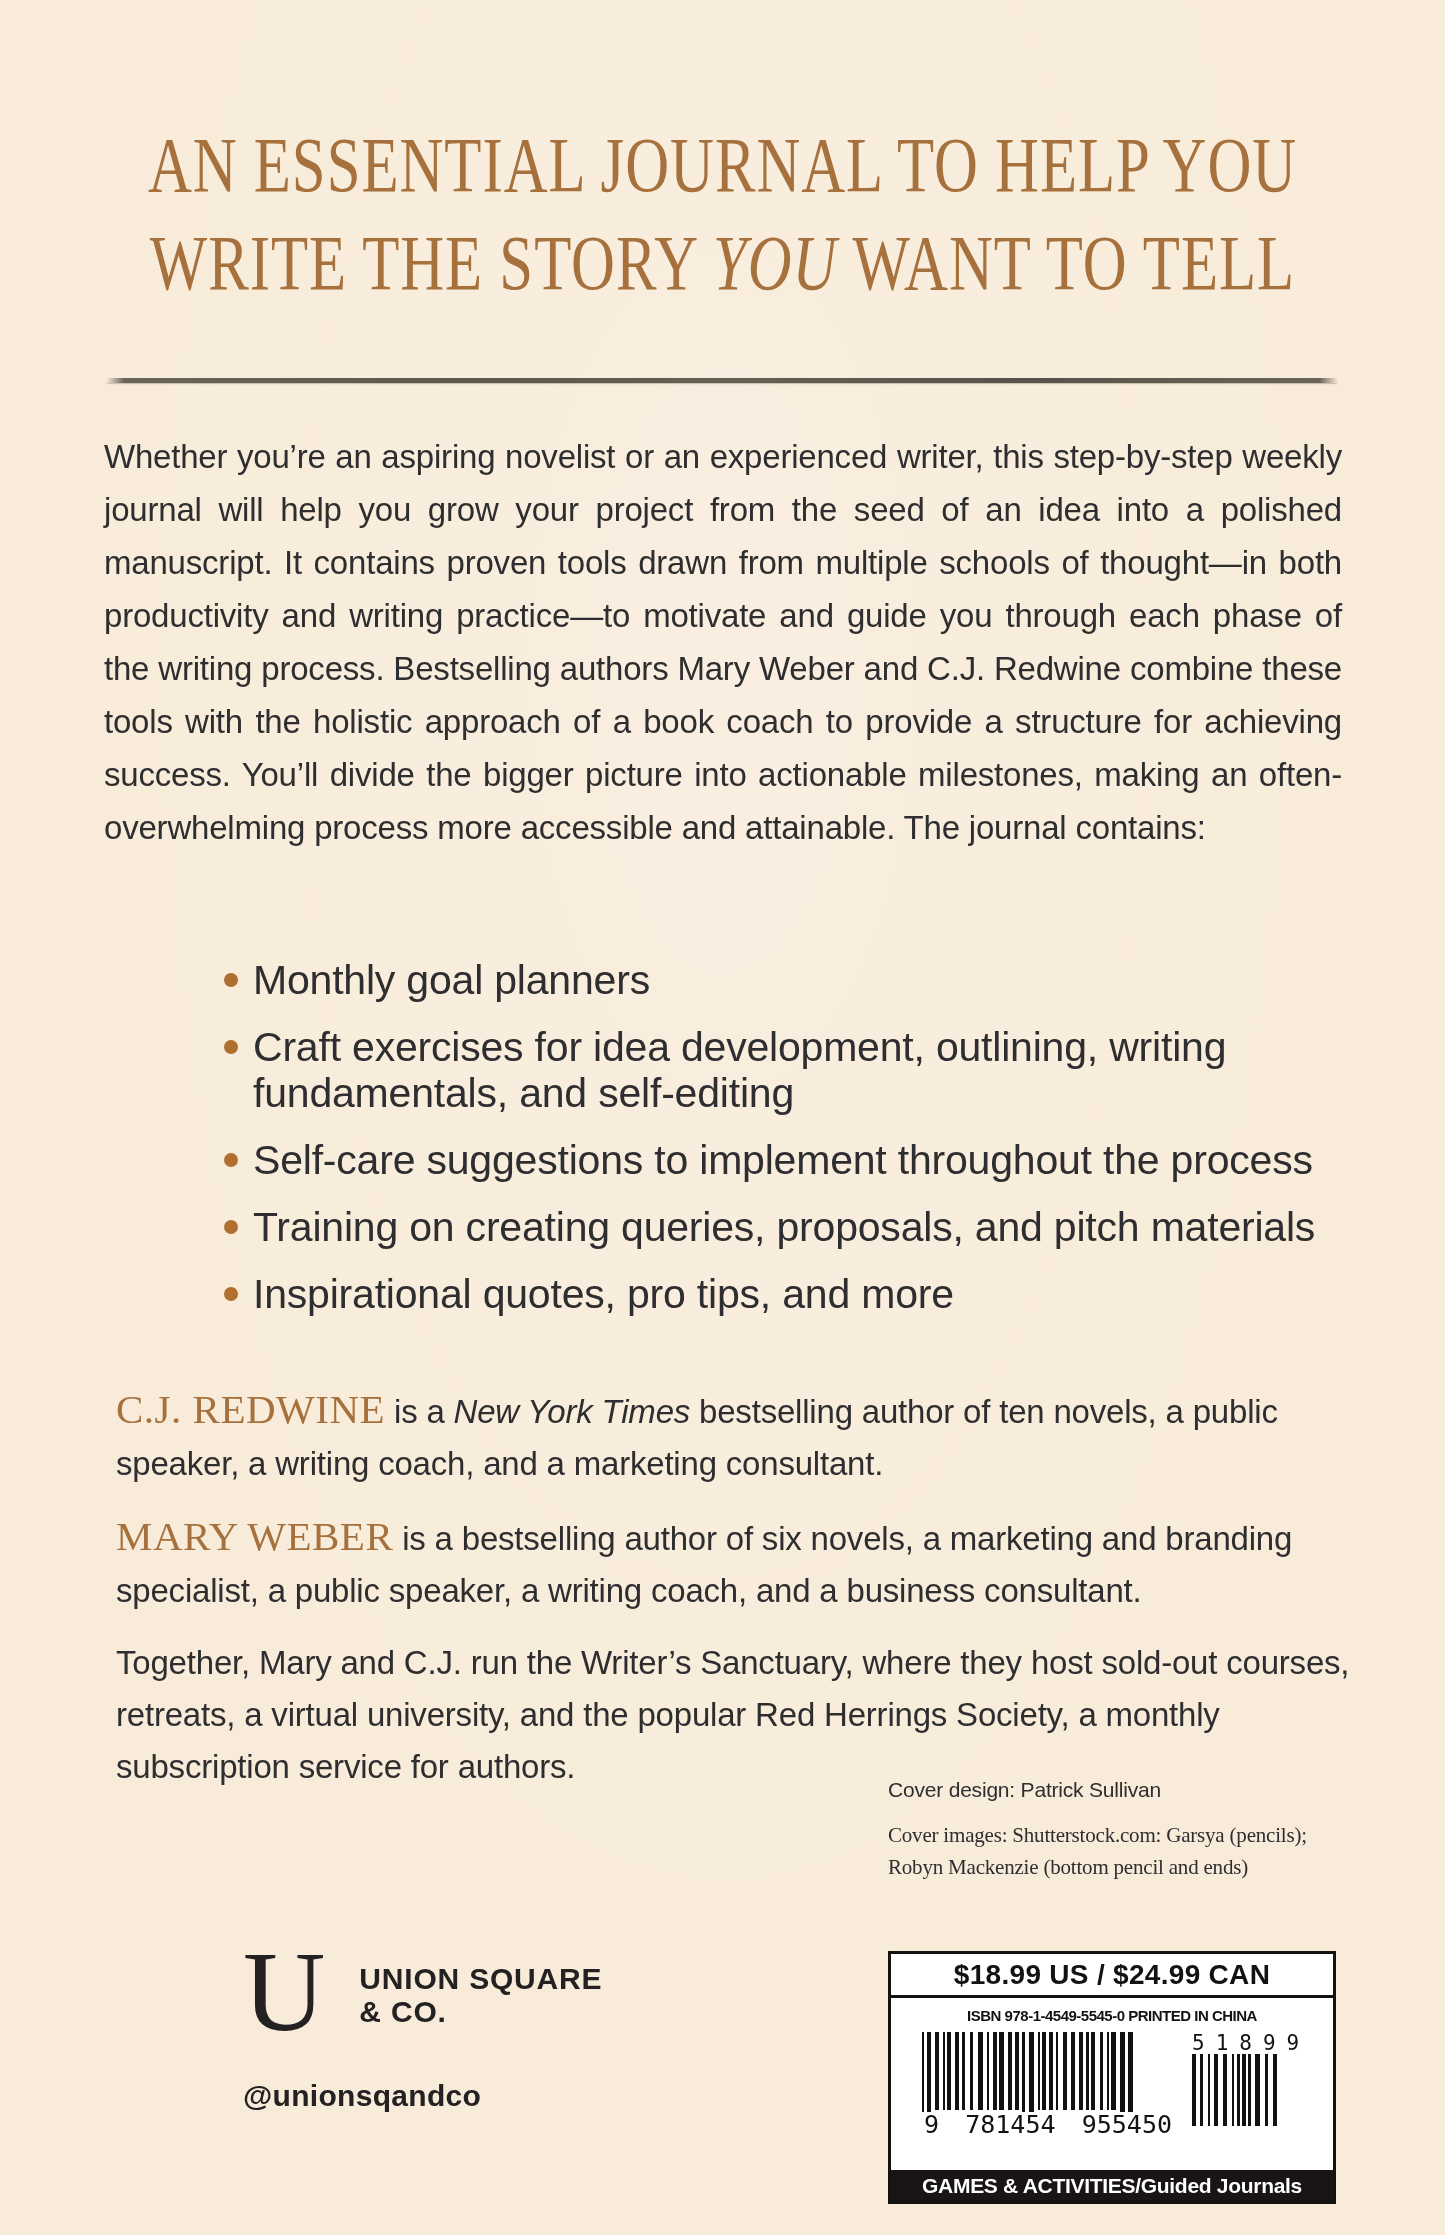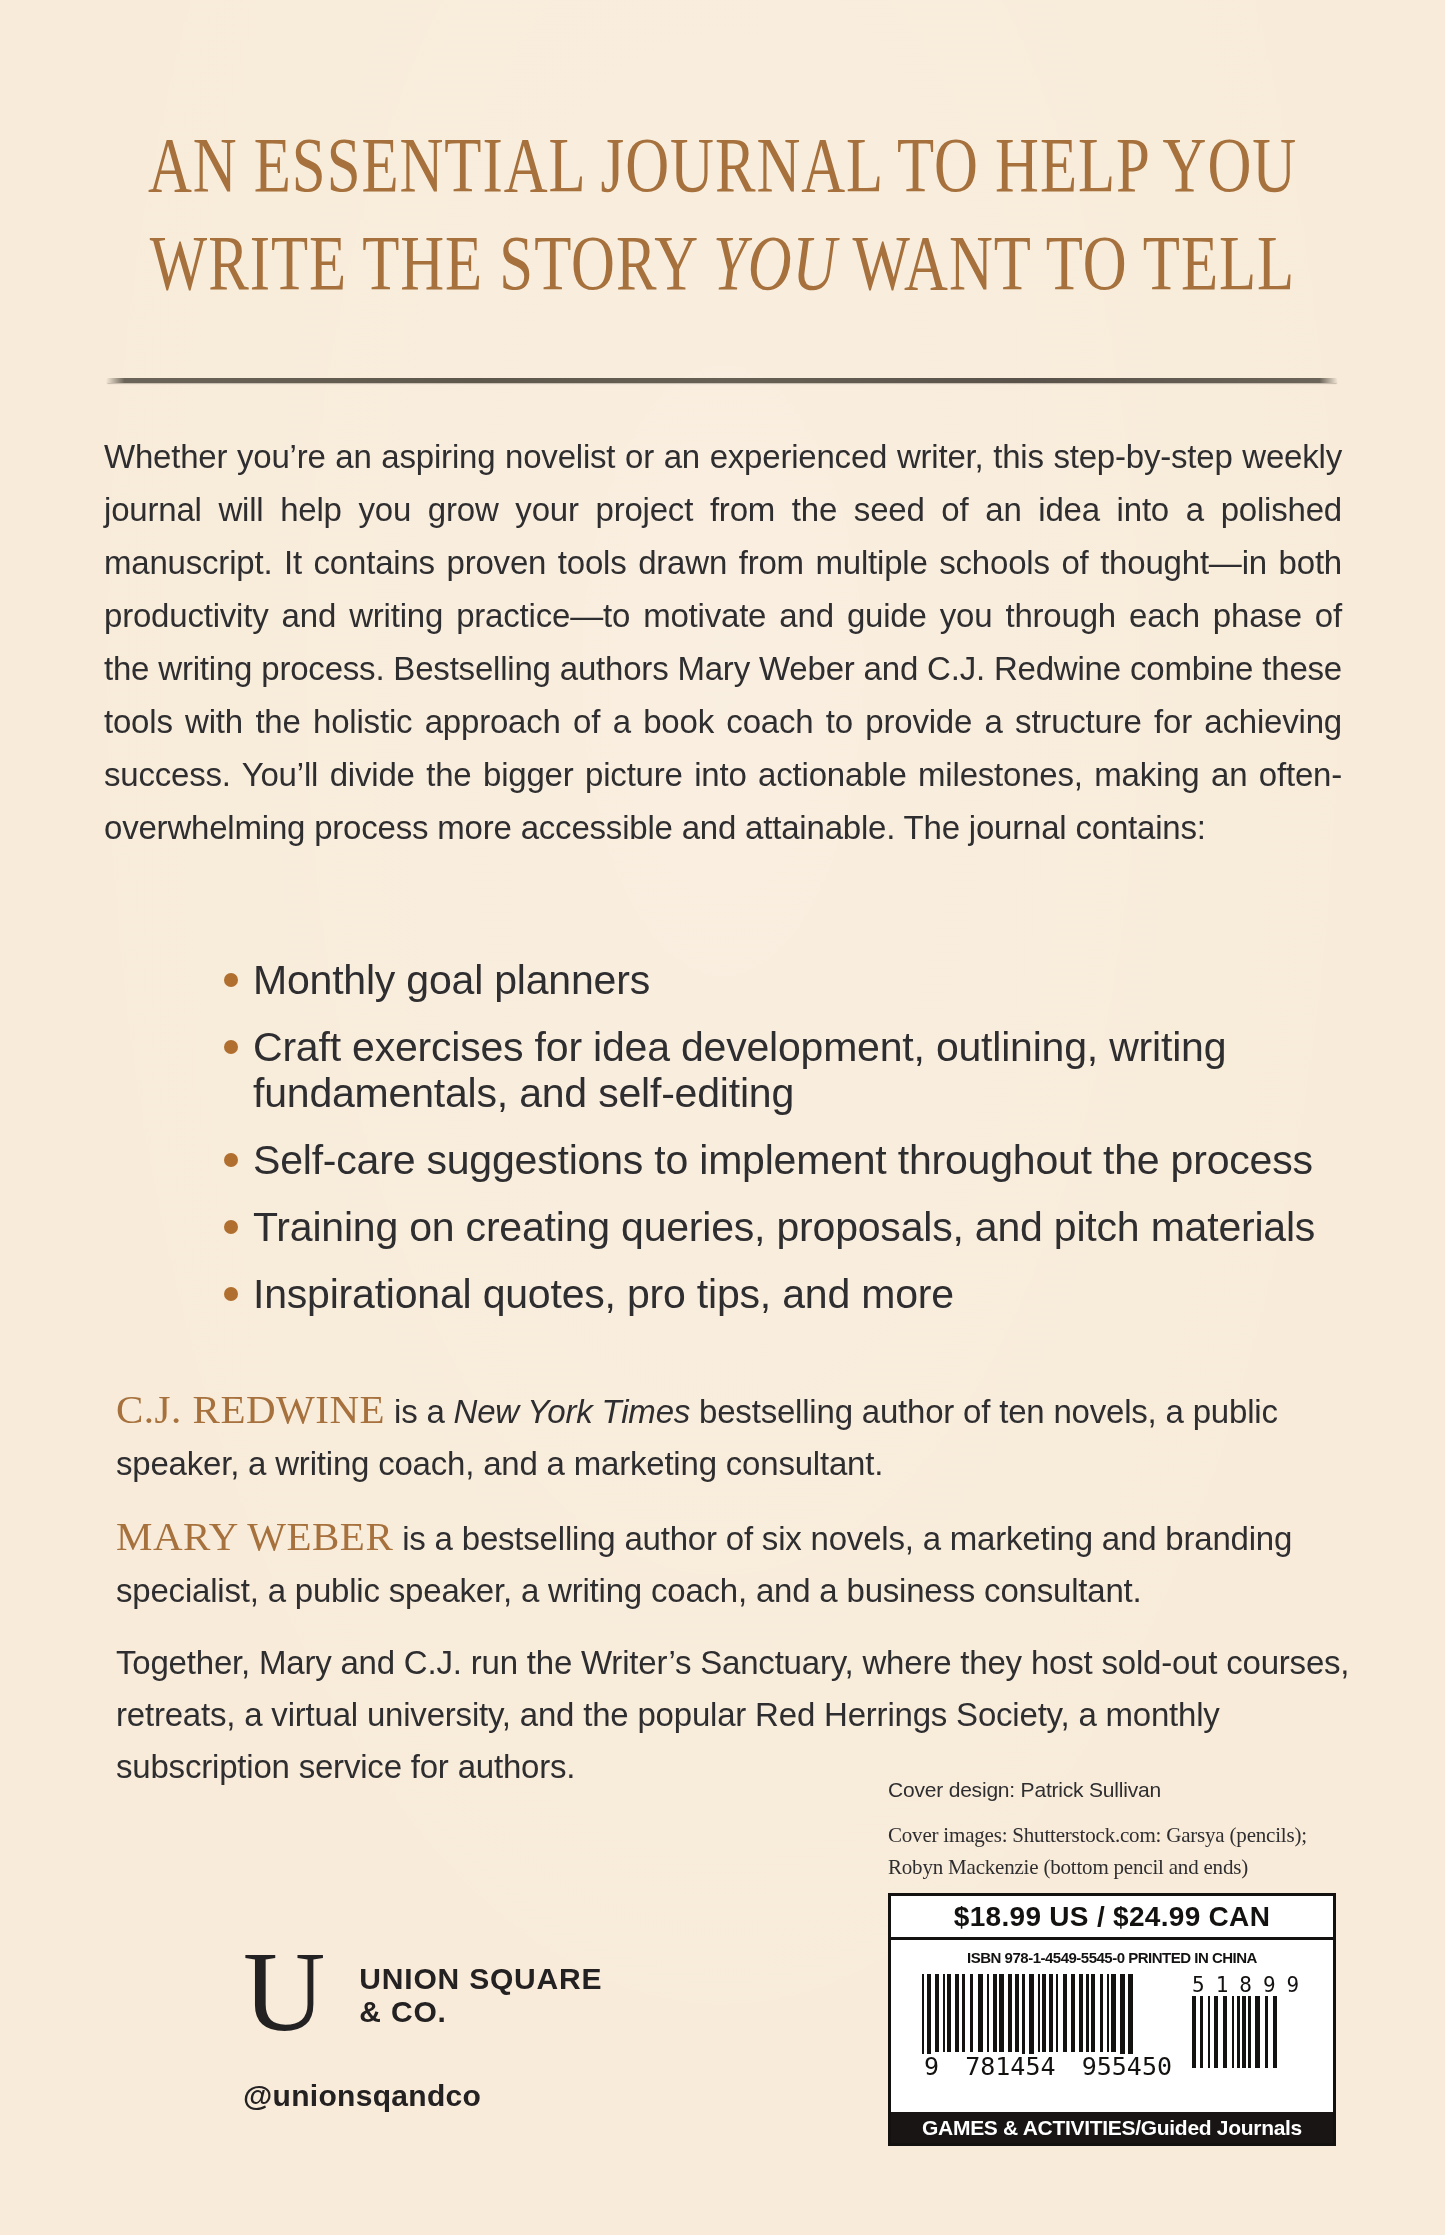--- a/index.html
+++ b/index.html
@@ -49,21 +49,21 @@
   .credits p{margin:0 0 13px;}
   .credits span{display:block;font-family:Liberation Serif, serif;}
   
   .publisher{position:absolute;left:243px;top:1946px;color:#242122;}
   .logo-row{display:flex;align-items:flex-start;}
   .logo-u{font-family:"Liberation Serif",serif;font-size:114px;line-height:92px;font-weight:500;}
   .wordmark{margin:16px 0 0 34px;font-weight:700;font-size:30px;line-height:33px;letter-spacing:.8px;}
   .contact{margin-top:36px;font-weight:700;font-size:30px;line-height:44px;letter-spacing:.3px;}
   
   .barcode-box{
-    position:absolute;left:888px;top:1893px;width:448px;height:253px;box-sizing:border-box;
+    position:absolute;left:888px;top:1951px;width:448px;height:253px;box-sizing:border-box;
     background:#fff;border:3px solid #141211;display:flex;flex-direction:column;color:#141211;
   }
   .price{height:41px;border-bottom:3px solid #141211;text-align:center;font-weight:700;font-size:28px;line-height:41px;letter-spacing:.3px;}
   .isbn{margin-top:5px;text-align:center;font-weight:700;font-size:15px;line-height:26px;letter-spacing:-.5px;}
   .bc-area{flex:1;display:flex;justify-content:center;align-items:flex-start;gap:18px;padding:3px 6px 0;}
   .bc-main{width:252px;}
   .bars{display:flex;align-items:flex-start;}
   .bar{background:#141211;height:78px;}
   .bar.guard{height:98px;}
   .bc-digits{display:flex;justify-content:space-between;margin-top:-18px;font-size:25px;line-height:25px;font-family:"DejaVu Sans Mono",monospace;}

